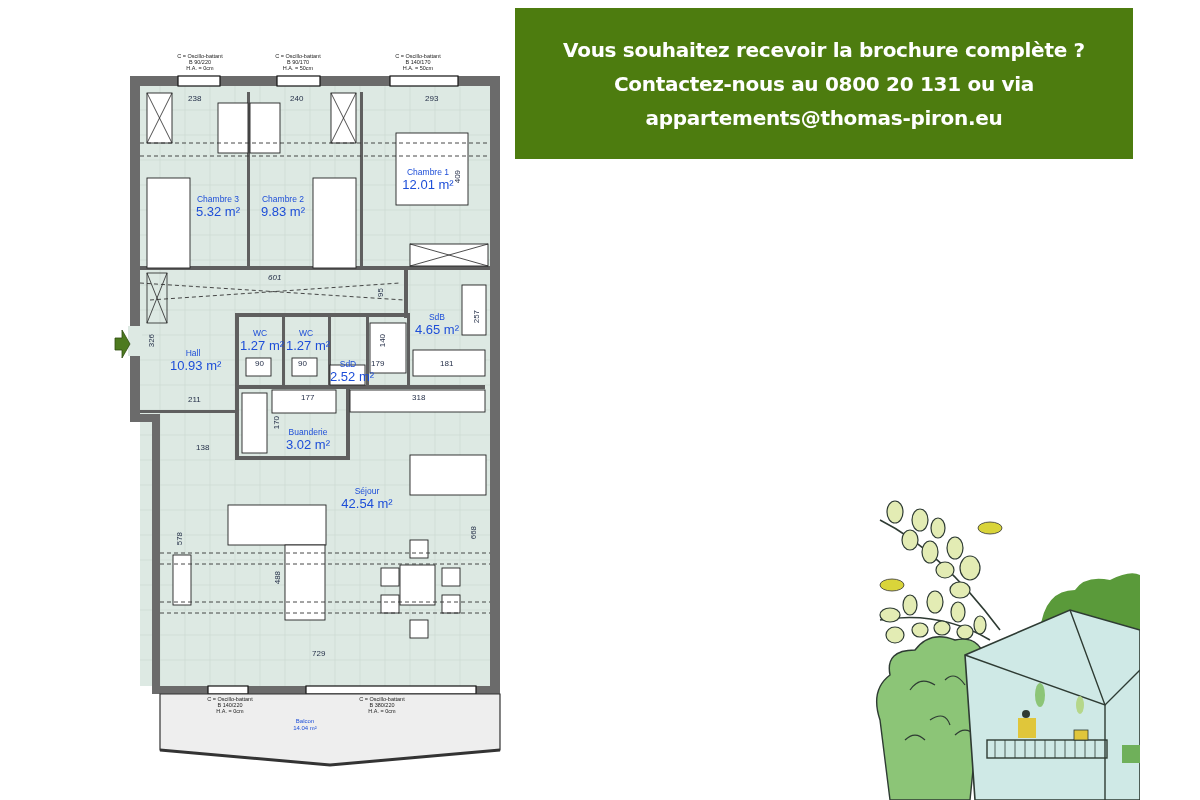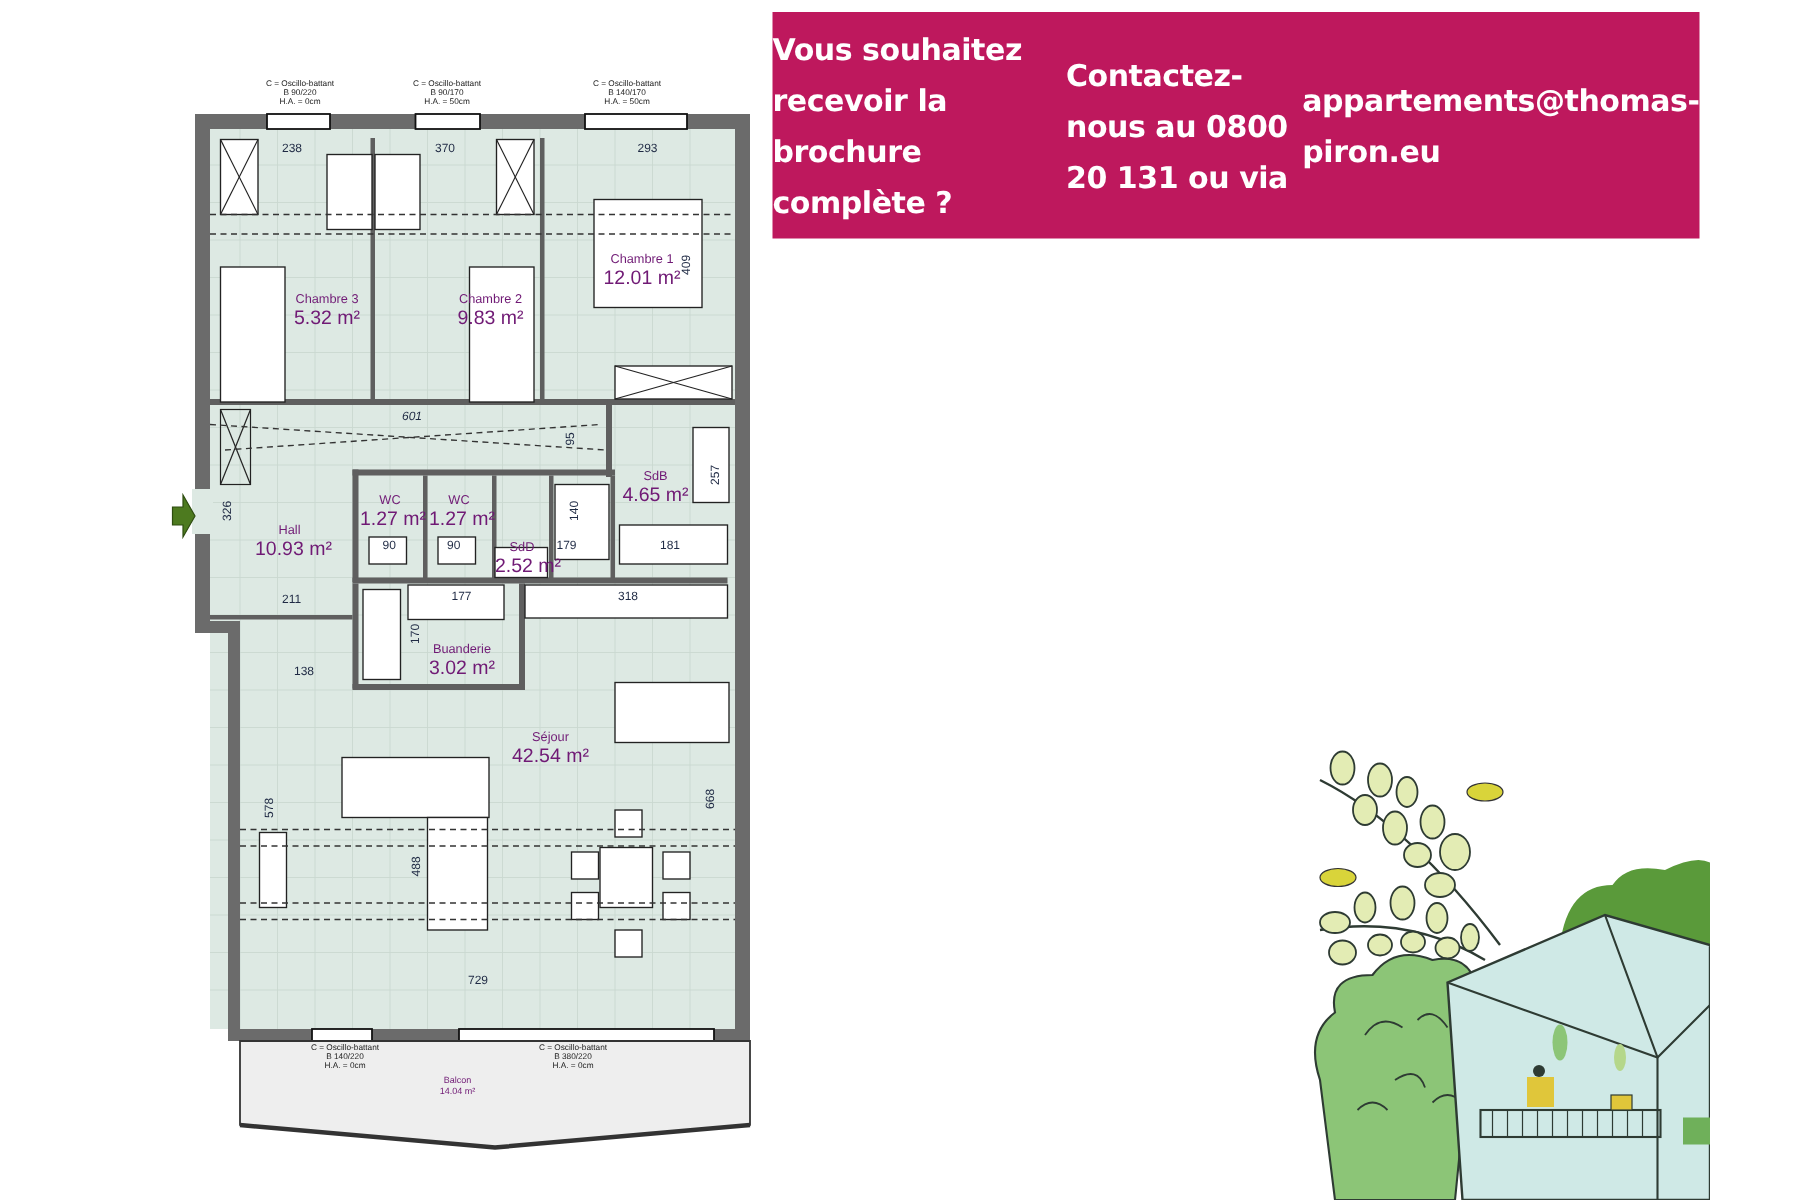--- a/index.html
+++ b/index.html
@@ -1,29 +1,29 @@
 <!DOCTYPE html>
 <html><head>
 <meta charset="utf-8">
 <style>
   * { box-sizing: border-box; margin: 0; padding: 0; }
   html, body { width: 1200px; height: 800px; background: #ffffff; overflow: hidden; }
   body { position: relative; font-family: "Liberation Sans", sans-serif; }
 
   .plan { position: absolute; left: 0; top: 0; width: 520px; height: 800px; }
   .plan svg { position: absolute; left: 0; top: 0; }
-  .lbl { position: absolute; font-family: "Liberation Sans", sans-serif; color: #701a75; text-align: center; white-space: nowrap; line-height: 1.15; }
+  .lbl { position: absolute; font-family: "Liberation Sans", sans-serif; color: #1d4ed8; text-align: center; white-space: nowrap; line-height: 1.15; }
   .room-name { font-size: 8.5px; }
   .room-area { font-size: 13px; }
   .dim { font-size: 8px; color: #1f2a44; }
   .dim.v { transform: rotate(-90deg); transform-origin: center; }
   .win { font-size: 5.5px; line-height: 1.1; color: #222; }
 
-  .cta { position: absolute; left: 515px; top: 8px; width: 618px; height: 151px; background: #be185d;
-         display: flex; flex-direction: row; justify-content: center; align-items: center; }
+  .cta { position: absolute; left: 515px; top: 8px; width: 618px; height: 151px; background: #4d7c0f;
+         display: flex; flex-direction: column; justify-content: center; align-items: center; }
   .cta div { color: #ffffff; font-family: "DejaVu Sans", sans-serif; font-weight: bold; font-size: 20px; line-height: 34px; letter-spacing: -0.3px; }
 
   .illus { position: absolute; left: 860px; top: 490px; width: 280px; height: 310px; }
 </style>
 </head>
 <body>
 
 <div class="plan">
   <svg width="520" height="800" viewBox="0 0 520 800">
 
@@ -191,21 +191,21 @@
   <div class="lbl win" style="left:352px; top:696px; width:60px;">
     <div>C = Oscillo-battant</div>
       <div>B 380/220</div>
       <div>H.A. = 0cm</div>
   </div>
 
   <div class="lbl" style="left:193px; top:195px; width:50px;">
     <div class="room-name">Chambre 3</div>
       <div class="room-area">5.32 m²</div>
   </div>
-  <div class="lbl" style="left:258px; top:195px; width:50px;margin-left:44px;">
+  <div class="lbl" style="left:258px; top:195px; width:50px;">
     <div class="room-name">Chambre 2</div>
       <div class="room-area">9.83 m²</div>
   </div>
   <div class="lbl" style="left:401px; top:168px; width:54px;">
     <div class="room-name">Chambre 1</div>
       <div class="room-area">12.01 m²</div>
   </div>
   <div class="lbl" style="left:170px; top:349px; width:46px;">
     <div class="room-name">Hall</div>
       <div class="room-area">10.93 m²</div>
@@ -233,21 +233,21 @@
   <div class="lbl" style="left:340px; top:487px; width:54px;">
     <div class="room-name">Séjour</div>
       <div class="room-area">42.54 m²</div>
   </div>
   <div class="lbl" style="left:285px; top:718px; width:40px; font-size:6px;">
     <div>Balcon</div>
       <div>14.04 m²</div>
   </div>
 
   <div class="lbl dim" style="left:188px; top:94px;">238</div>
-  <div class="lbl dim" style="left:290px; top:94px;">370</div>
+  <div class="lbl dim" style="left:290px; top:94px;">240</div>
   <div class="lbl dim" style="left:425px; top:94px;">293</div>
   <div class="lbl dim v" style="left:451px; top:172px;">409</div>
   <div class="lbl dim" style="left:268px; top:273px;font-style:italic;">601</div>
   <div class="lbl dim v" style="left:376px; top:288px;">95</div>
   <div class="lbl dim v" style="left:470px; top:312px;">257</div>
   <div class="lbl dim v" style="left:145px; top:336px;">326</div>
   <div class="lbl dim" style="left:255px; top:359px;">90</div>
   <div class="lbl dim" style="left:298px; top:359px;">90</div>
   <div class="lbl dim v" style="left:376px; top:336px;">140</div>
   <div class="lbl dim" style="left:371px; top:359px;text-align:right;">179</div>

